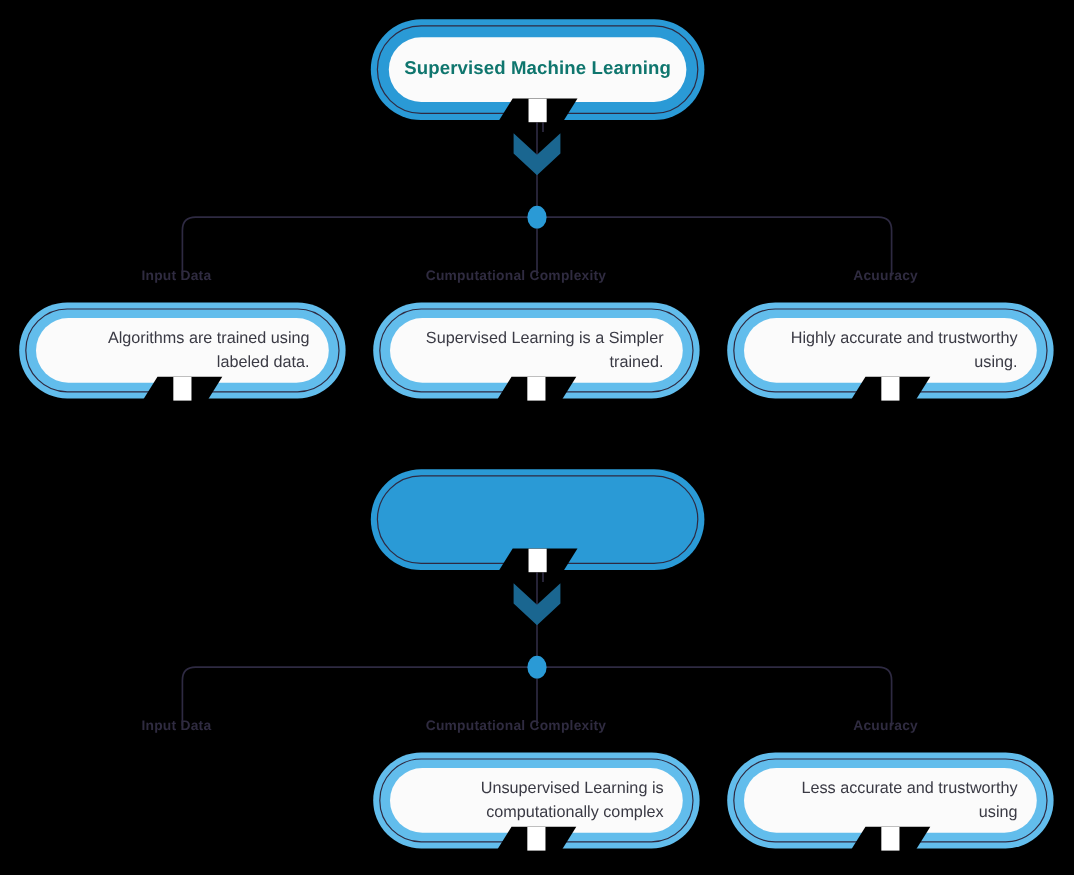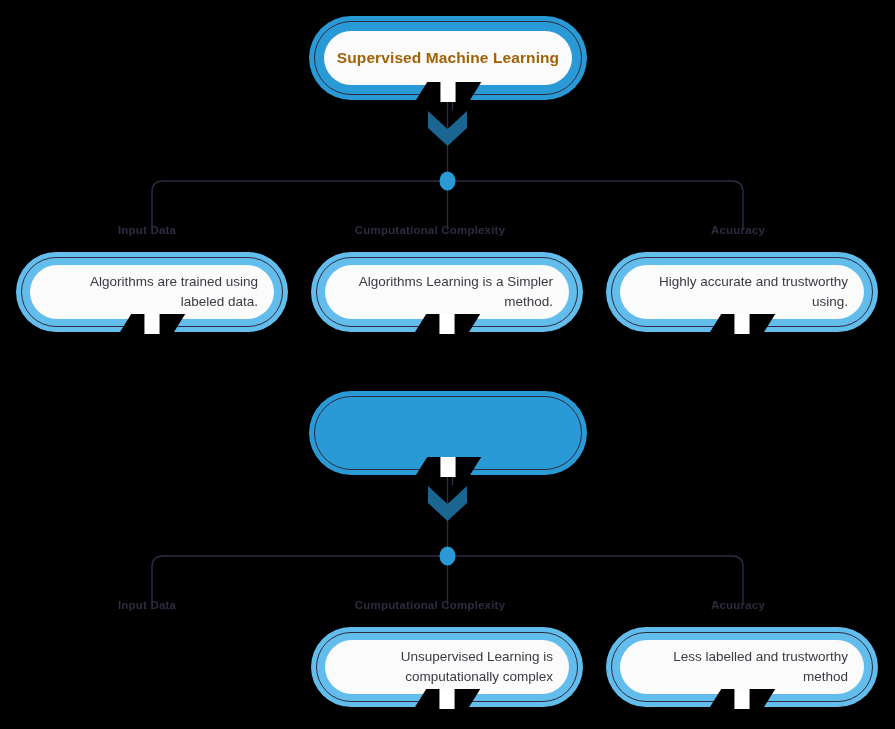--- a/index.html
+++ b/index.html
@@ -92,21 +92,21 @@
   }
   .pill.header .ring-line {
     left: 5px; top: 5px; right: 5px; bottom: 5px;
   }
   .pill.header .inner {
     left: 15px; top: 15px; right: 15px; bottom: 15px;
   }
   .pill.header .label {
     font-size: 15.5px;
     font-weight: 700;
-    color: #a16207;
+    color: #0f766e;
     letter-spacing: 0.1px;
   }
 
   
   .pill.card {
     width: 272px;
     height: 80px;
   }
   .pill.card .ring-line {
     left: 5px; top: 5px; right: 5px; bottom: 5px;
@@ -187,21 +187,21 @@
     <div class="inner">
       <span class="label">Algorithms are trained using labeled data.</span>
     </div>
     <div class="notch"></div>
   </div>
 
   <div class="pill card light" style="left:311px; top:252px;">
     <div class="ring-outer"></div>
     <div class="ring-line"></div>
     <div class="inner">
-      <span class="label">Algorithms Learning is a Simpler method.</span>
+      <span class="label">Supervised Learning is a Simpler trained.</span>
     </div>
     <div class="notch"></div>
   </div>
 
   <div class="pill card light" style="left:606px; top:252px;">
     <div class="ring-outer"></div>
     <div class="ring-line"></div>
     <div class="inner">
       <span class="label">Highly accurate and trustworthy using.</span>
     </div>
@@ -225,18 +225,18 @@
     <div class="inner">
       <span class="label">Unsupervised Learning is computationally complex</span>
     </div>
     <div class="notch"></div>
   </div>
 
   <div class="pill card light" style="left:606px; top:627px;">
     <div class="ring-outer"></div>
     <div class="ring-line"></div>
     <div class="inner">
-      <span class="label">Less labelled and trustworthy method</span>
+      <span class="label">Less accurate and trustworthy using</span>
     </div>
     <div class="notch"></div>
   </div>
 
 </div>
 
 </body></html>

